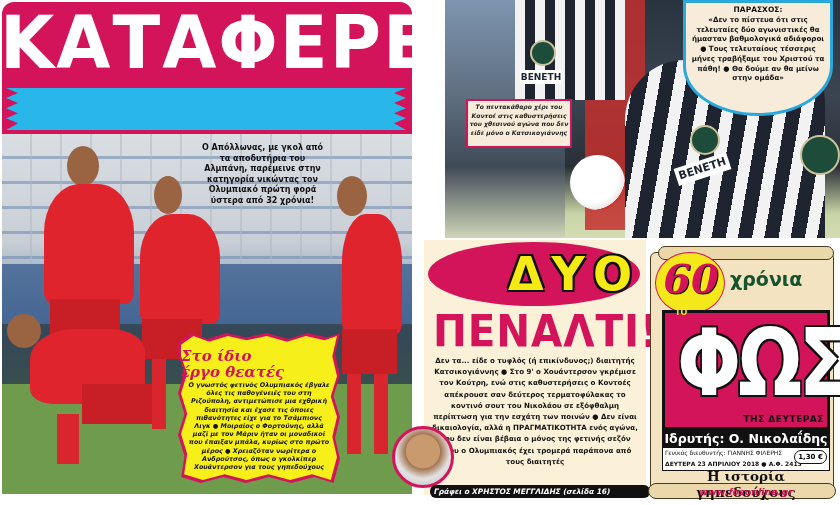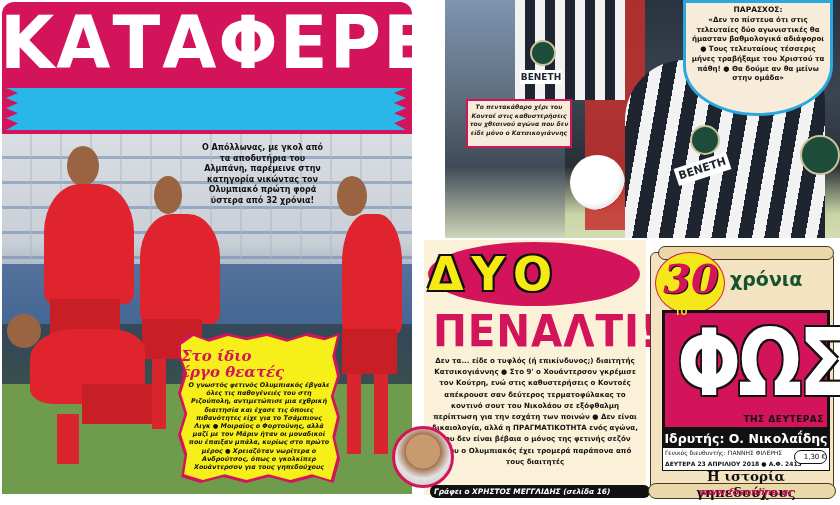--- a/index.html
+++ b/index.html
@@ -115,21 +115,21 @@
     font-size: 7.1px; font-weight: bold; line-height: 9.7px; color: #111; }
 
   .story-box {
     position: absolute; left: 424px; top: 240px; width: 222px; height: 255px; background: #fbf0d8;
   }
   .oval {
     position: absolute; left: 428px; top: 242px; width: 212px; height: 64px; border-radius: 50%;
     background: #d4145a;
   }
   .dyo {
-    position: absolute; left: 428px; top: 242px; width: 212px; text-align: left;
+    position: absolute; left: 428px; top: 242px; width: 212px; text-align: right;
     font-weight: bold; font-size: 46px; line-height: 64px; color: #f5ea14;
     letter-spacing: 8px;
     text-shadow: -2px -2px 0 #111, 2px -2px 0 #111, -2px 2px 0 #111, 2px 2px 0 #111;
   }
   .penalti {
     position: absolute; left: 424px; top: 306px; width: 222px; text-align: center;
     font-weight: bold; font-size: 44px; line-height: 52px; color: #d4145a; letter-spacing: 1px;
     transform: scaleX(0.92);
   }
   .story-text {
@@ -169,21 +169,21 @@
     text-shadow: -2px -2px 0 #111, 2px -2px 0 #111, -2px 2px 0 #111, 2px 2px 0 #111;
     transform: scaleX(0.82); }
   .tis-deuteras { position: absolute; left: 662px; top: 414px; width: 162px; text-align: right;
     font-size: 9px; font-weight: bold; color: #111; letter-spacing: .5px; }
   .founder { position: absolute; left: 662px; top: 430px; width: 168px; height: 17px; background: #111;
     color: #fff; font-weight: bold; font-size: 12.5px; line-height: 17px; text-align: center; }
   .info-box { position: absolute; left: 662px; top: 447px; width: 168px; height: 24px; background: #fff; border: 1px solid #111; }
   .director { position: absolute; left: 665px; top: 449px; font-size: 6px; color: #111; }
   .date-line { position: absolute; left: 665px; top: 460px; font-size: 6px; font-weight: bold; color: #111; }
   .price { position: absolute; left: 794px; top: 450px; width: 33px; height: 14px; border: 1px solid #111; border-radius: 7px;
-    font-size: 7px; font-weight: normal; text-align: right; line-height: 13px; background: #fff; }
+    font-size: 7px; font-weight: bold; text-align: center; line-height: 13px; background: #fff; }
   .tagline { position: absolute; left: 656px; top: 468px; width: 180px; text-align: center;
     font-family: "DejaVu Serif", serif; font-weight: bold; font-size: 13.5px; color: #111; }
   .website { position: absolute; left: 656px; top: 486px; width: 180px; text-align: center;
     font-weight: bold; font-style: italic; font-size: 9.5px; color: #d4145a; }
 </style>
 </head>
 <body>
 
 <div class="left">
   <div class="headline-box"></div>
@@ -256,21 +256,21 @@
 <div class="oval"></div>
 <div class="dyo">ΔΥΟ</div>
 <div class="penalti">ΠΕΝΑΛΤΙ!</div>
 <div class="story-text">Δεν τα... είδε ο τυφλός (ή επικίνδυνος;) διαιτητής Κατσικογιάννης ● Στο 9' ο Χουάντερσον γκρέμισε τον Κούτρη, ενώ στις καθυστερήσεις ο Κοντοές απέκρουσε σαν δεύτερος τερματοφύλακας το κοντινό σουτ του Νικολάου σε εξόφθαλμη περίπτωση για την εσχάτη των ποινών ● Δεν είναι δικαιολογία, αλλά η ΠΡΑΓΜΑΤΙΚΟΤΗΤΑ ενός αγώνα, που δεν είναι βέβαια ο μόνος της φετινής σεζόν όπου ο Ολυμπιακός έχει τρομερά παράπονα από τους διαιτητές</div>
 <div class="author-photo"></div>
 <div class="author-byline">Γράφει ο ΧΡΗΣΤΟΣ ΜΕΓΓΛΙΔΗΣ (σελίδα 16)</div>
 
 <div class="scroll"></div>
 <div class="scroll-top"></div>
 <div class="sixty-circle"></div>
-<div class="sixty">30</div>
+<div class="sixty">60</div>
 <div class="xronia">χρόνια</div>
 <div class="magenta-block"></div>
 <div class="to-label">ΤΟ</div>
 <div class="fos">ΦΩΣ</div>
 <div class="tis-deuteras">ΤΗΣ ΔΕΥΤΕΡΑΣ</div>
 <div class="founder">Ιδρυτής: Ο. Νικολαΐδης</div>
 <div class="info-box"></div>
 <div class="director">Γενικός διευθυντής: ΓΙΑΝΝΗΣ ΦΙΛΕΡΗΣ</div>
 <div class="date-line">ΔΕΥΤΕΡΑ 23 ΑΠΡΙΛΙΟΥ 2018 ● Α.Φ. 2413</div>
 <div class="price">1,30 €</div>

